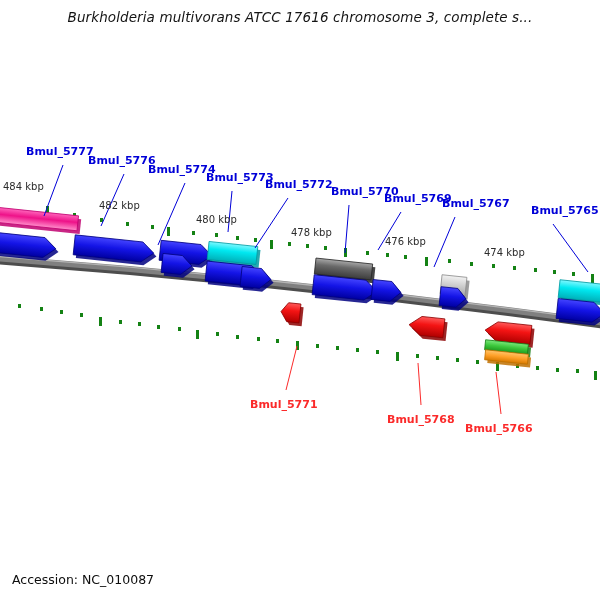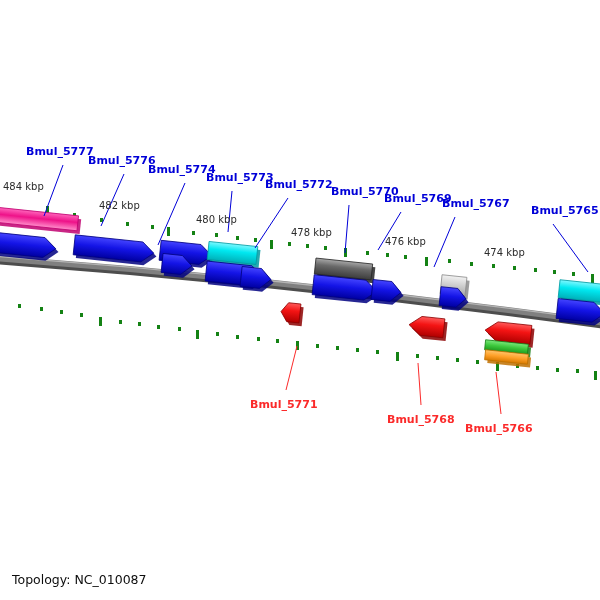--- a/index.html
+++ b/index.html
@@ -54,20 +54,23 @@
   text{ font-family:"DejaVu Sans","Liberation Sans",sans-serif; }
   .lbl-top{ font-size:11px; font-weight:bold; fill:#0000d8; }
   .lbl-bot{ font-size:11px; font-weight:bold; fill:#fb2a2a; }
   .lbl-scale{ font-size:10px; fill:#2b2b2b; }
 </style>
 </head>
 <body>
 
 <div id="app">
 
+  <div class="title-bar">
+    <div class="title-text">Burkholderia multivorans ATCC 17616 chromosome 3, complete s...</div>
+  </div>
 
   <div class="map-canvas">
     <svg id="map-svg" width="600" height="520" viewBox="0 0 600 520">
       <defs>
         <linearGradient id="gradBlue" x1="0" y1="0" x2="0" y2="1">
           <stop offset="0%" stop-color="#4444ff"></stop>
           <stop offset="45%" stop-color="#1414e6"></stop>
           <stop offset="100%" stop-color="#0000a0"></stop>
         </linearGradient>
         <linearGradient id="gradCyan" x1="0" y1="0" x2="0" y2="1">
@@ -290,16 +293,16 @@
           <text x="442" y="173" class="lbl-top">Bmul_5767</text>
           <text x="531" y="180" class="lbl-top">Bmul_5765</text>
           <text x="250" y="374" class="lbl-bot">Bmul_5771</text>
           <text x="387" y="389" class="lbl-bot">Bmul_5768</text>
           <text x="465" y="398" class="lbl-bot">Bmul_5766</text>
         </g>
     </svg>
   </div>
 
   <div class="status-bar">
-    <div class="status-left">Topology: NC_010087</div>
+    <div class="status-left">Accession: NC_010087</div>
   </div>
 
 </div>
 
 </body></html>

